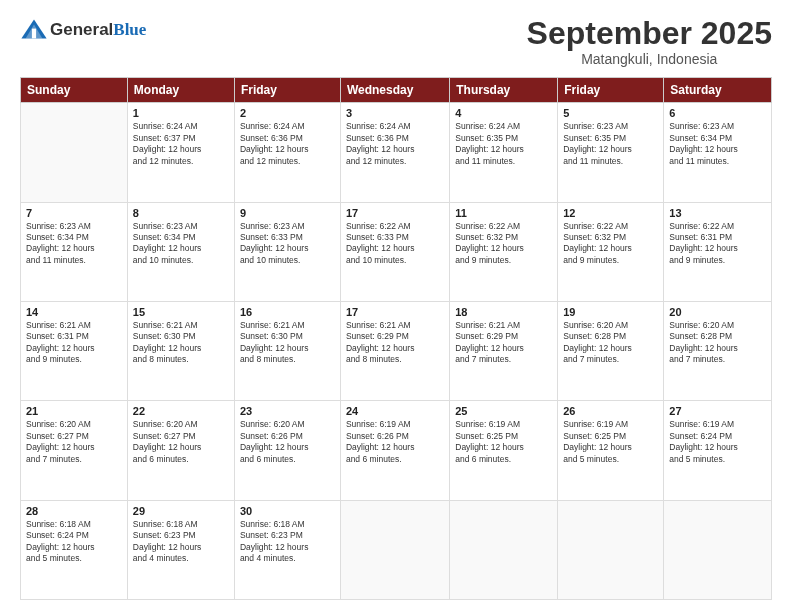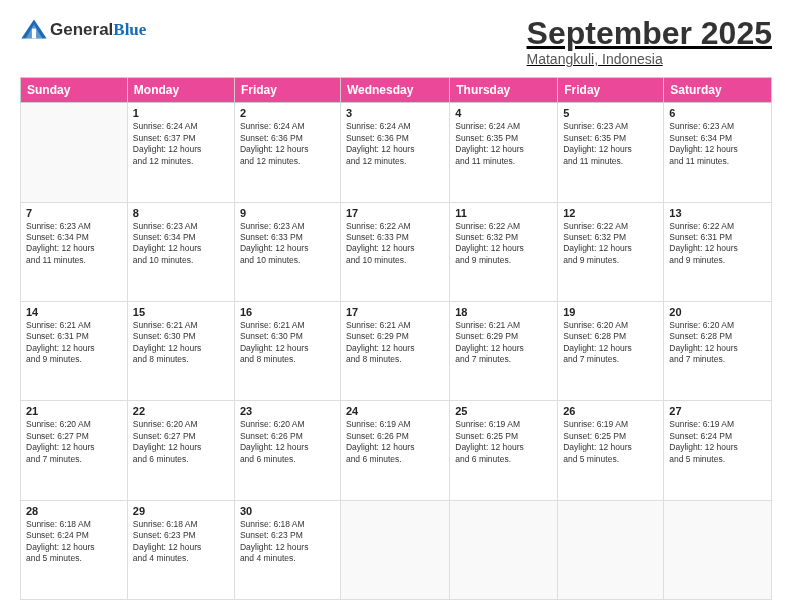--- a/index.html
+++ b/index.html
@@ -43,40 +43,39 @@
       font-weight: bold;
       color: #1a6bb5;
       font-family: Liberation Serif, serif;
     }
     .logo-icon {
       width: 28px;
       height: 28px;
       margin-right: 2px;
     }
     .title-block {
-      text-align: left;
-      text-decoration: underline;
+      text-align: center;
     }
     .month-title {
       font-size: 32px;
       font-weight: bold;
       color: #333;
       line-height: 1.1;
     }
     .location {
       font-size: 14px;
       color: #555;
     }
     .calendar {
       width: 100%;
       border-collapse: collapse;
       flex: 1;
     }
     .calendar th {
-      background: #ec4899;
+      background: #7f1d1d;
       color: #fff;
       font-size: 12px;
       font-weight: bold;
       padding: 5px 6px;
       text-align: left;
       border: 1px solid #ccc;
     }
     .calendar td {
       vertical-align: top;
       border: 1px solid #ddd;

